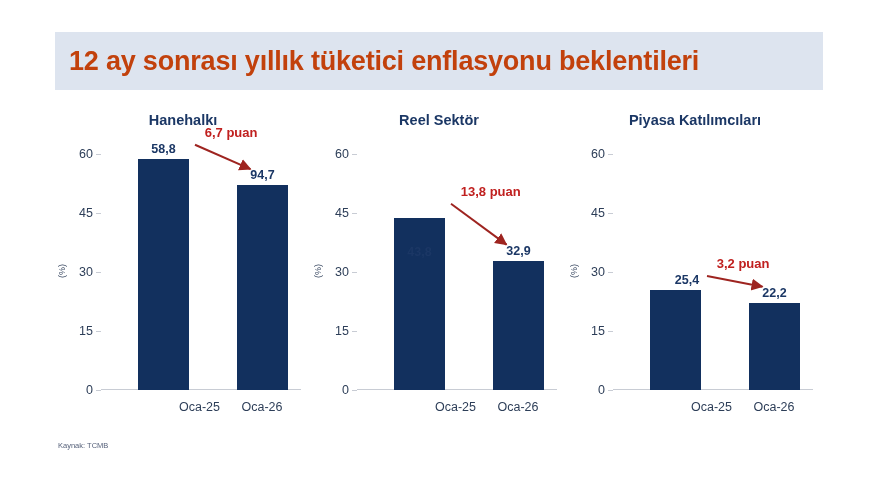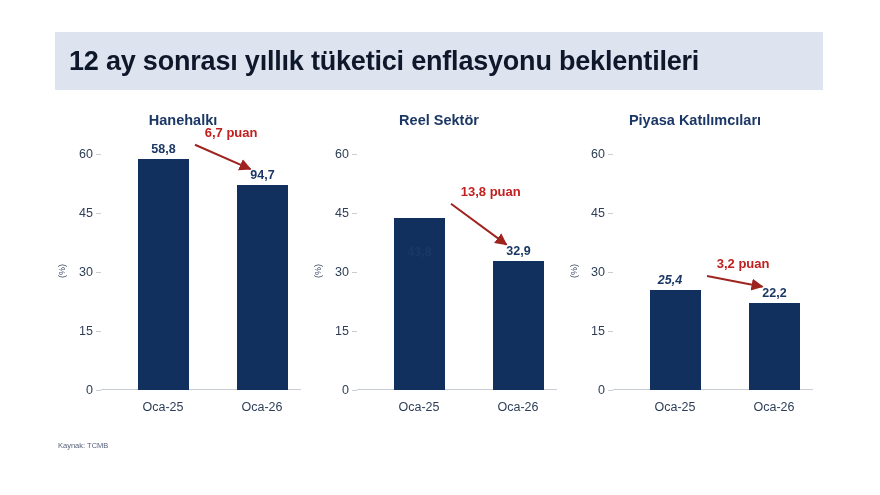--- a/index.html
+++ b/index.html
@@ -30,21 +30,21 @@
     width: 768px;
     height: 58px;
     background: #dde4ef;
     display: flex;
     align-items: center;
   }
   #title-text {
     margin-left: 14px;
     font-size: 27px;
     font-weight: bold;
-    color: #0f172a;
+    color: #c2410c;
     letter-spacing: -0.2px;
     white-space: nowrap;
   }
 
   
   #charts-area {
     position: absolute;
     left: 55px;
     top: 104px;
     width: 768px;
@@ -140,21 +140,21 @@
   .xtick {
     position: absolute;
     top: 100%;
     margin-top: 10px;
     width: 90px;
     text-align: center;
     font-size: 12.5px;
     color: #2d3e58;
     white-space: nowrap;
   }
-  .xtick-0 { left: 17px; }
+  .xtick-0 { left: 29px; text-align: right; }
   .xtick-1 { left: 116px; }
 
   .delta-label {
     position: absolute;
     font-size: 13px;
     font-weight: bold;
     color: #c0201f;
     white-space: nowrap;
   }
 
@@ -260,21 +260,21 @@
       <div class="plot">
         <div class="axis-line"></div>
         <div class="y-axis-title" style="top: 112px; left: -46px;">(%)</div>
         <div class="ytick yt0" style="top: 236px;">0</div>
         <div class="ytick yt1" style="top: 177px;">15</div>
         <div class="ytick yt2" style="top: 118px;">30</div>
         <div class="ytick yt3" style="top: 59px;">45</div>
         <div class="ytick yt4" style="top: 0px;">60</div>
         <div class="bar bar-0" style="height: 99.9067px;"></div>
         <div class="bar bar-1" style="height: 87.32px;"></div>
-        <div class="bar-value bv0" style="top: 133.093px; left: 22px; font-style: italic;">25,4</div>
+        <div class="bar-value bv0" style="top: 133.093px; left: 39px;">25,4</div>
         <div class="bar-value bv1" style="top: 145.68px; left: 126.5px;">22,2</div>
         <div class="xtick xtick-0">Oca-25</div>
         <div class="xtick xtick-1">Oca-26</div>
         <svg class="arrow-svg" viewBox="0 0 200 236">
           <defs>
             <marker id="ah2" markerWidth="7" markerHeight="7" refX="5.5" refY="3" orient="auto">
               <path d="M0,0 L6,3 L0,6 z" fill="#9e2420"></path>
             </marker>
           </defs>
           <line class="delta-arrow-line" x1="94" y1="122.09333333333333" x2="149.5" y2="132.68" stroke="#9e2420" stroke-width="2" marker-end="url(#ah2)"></line>

